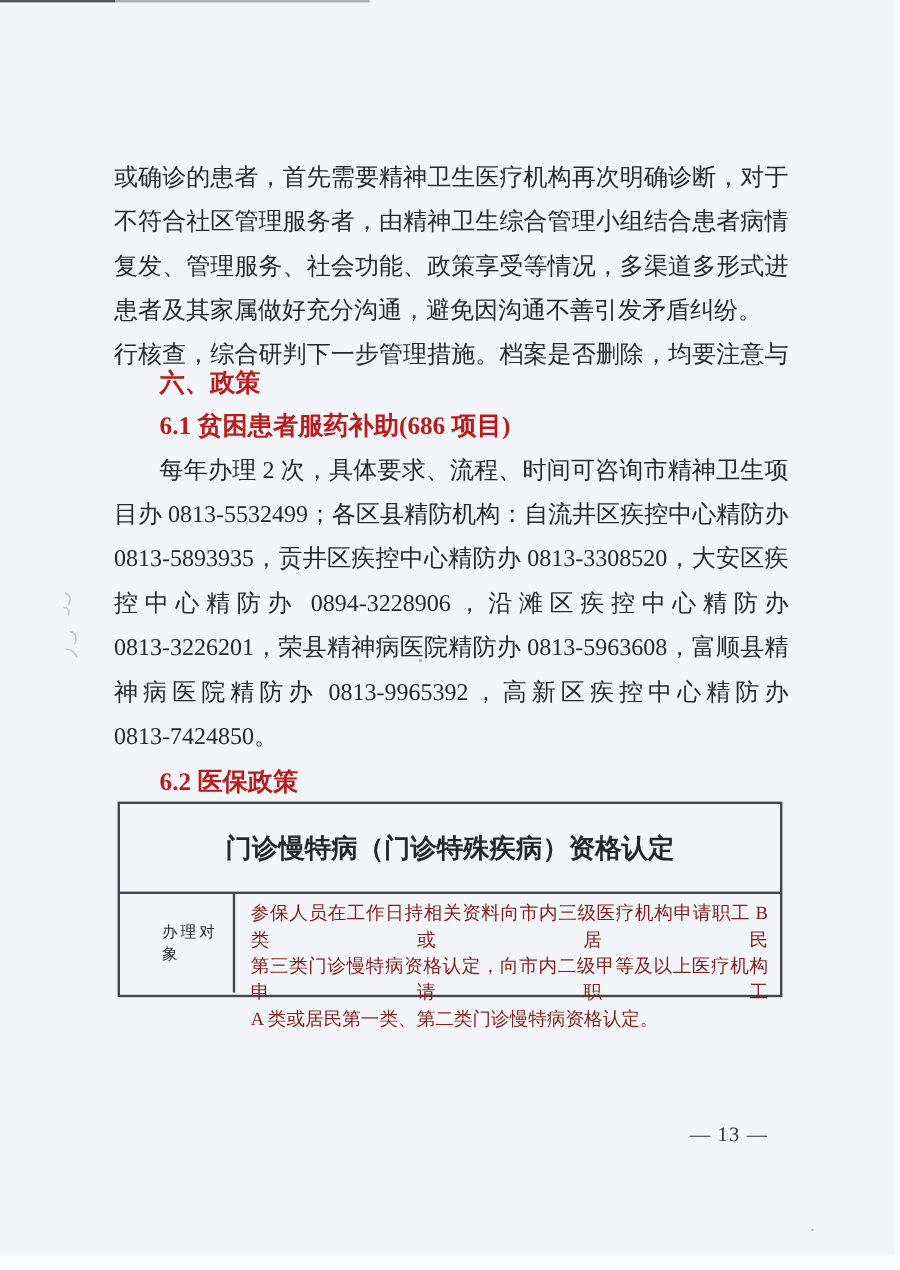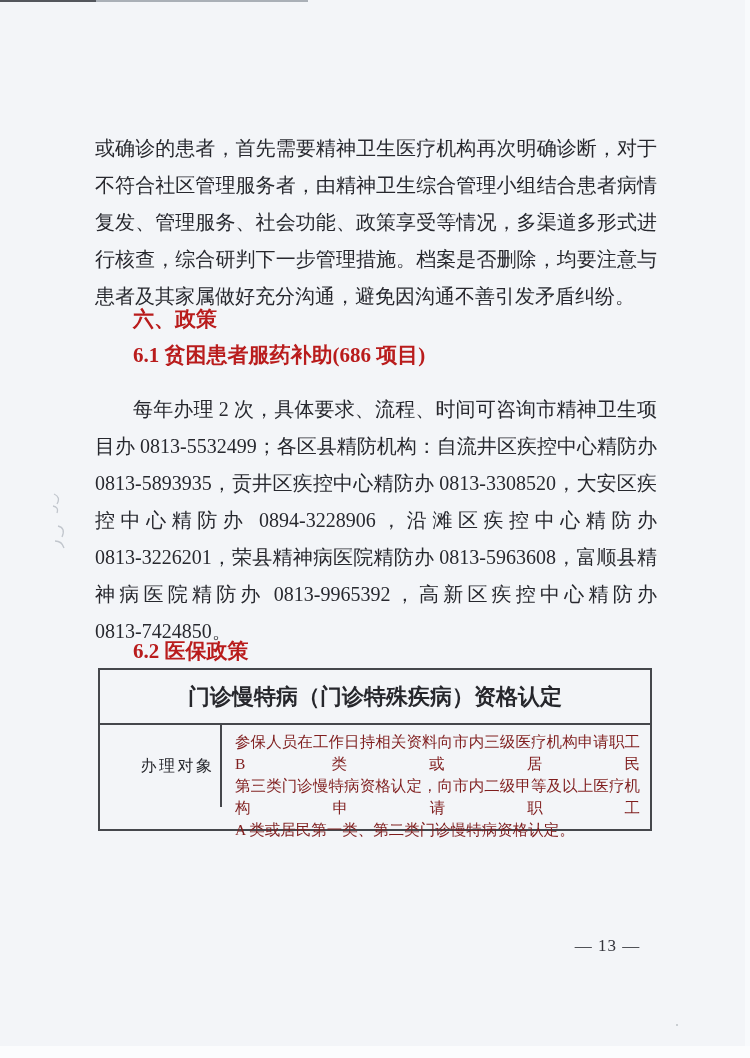--- a/index.html
+++ b/index.html
@@ -22,47 +22,47 @@
   
   .para{position:absolute;left:95px;width:562px;}
   .pline{
     height:37px;line-height:37px;font-size:20px;
     text-align:justify;text-align-last:justify;text-justify:inter-character;
     white-space:nowrap0;
   }
   .pline.last{text-align-last:left;}
   .pline.indent{padding-left:38px;}
   #para1{top:113px;margin-top:17px;}
-  #para2{top:391px;}
+  #para2{top:374px;}
 
   .heading{
     position:absolute;left:95px;width:562px;height:37px;line-height:37px;
     font-size:21px;font-weight:bold;padding-left:38px;box-sizing:border-box;
     color:#b91c1c;
   }
   #sec6{top:301px;}
   #sec61{top:337px;}
   #sec62{top:633px;}
 
   
   .tbl{
     position:absolute;left:98px;top:668px;width:554px;height:163px;
     border:2px solid #45474c;box-sizing:border-box;background:transparent;
   }
   .tbl-header{
-    height:55px;border-bottom:2px solid #45474c;box-sizing:border-box;
+    height:75px;border-bottom:2px solid #45474c;box-sizing:border-box;
     display:flex;align-items:center;justify-content:center;
     font-weight:bold;font-size:22px;color:#26272c;
     font-family:"Liberation Sans","DejaVu Sans",sans-serif;
   }
   .tbl-row{display:flex;height:82px;}
   .cell-label{
-    width:122px;border-right:2px solid #45474c;box-sizing:border-box;
+    width:96px;border-right:2px solid #45474c;box-sizing:border-box;
     display:flex;align-items:center;justify-content:center;
-    font-size:16px;letter-spacing:2.5px;color:#26272c;padding-left:35px;
+    font-size:13px;letter-spacing:2.5px;color:#26272c;padding-left:35px;
   }
   .cell-content{flex:1;padding:6px 10px 0 13px;box-sizing:border-box;}
   .cline{
     font-size:15.5px;line-height:22px;color:#7f1d1d;
     text-align:justify;text-align-last:justify;text-justify:inter-character;
   }
   .cline.last{text-align-last:left;}
 
   .page-number{
     position:absolute;left:540px;top:934px;width:135px;height:24px;line-height:24px;
@@ -74,22 +74,22 @@
 
 <div class="page">
 
   <div class="art-top-dark"></div>
   <div class="art-top-light"></div>
 
   <div class="para" id="para1">
     <div class="pline">或确诊的患者，首先需要精神卫生医疗机构再次明确诊断，对于</div>
     <div class="pline">不符合社区管理服务者，由精神卫生综合管理小组结合患者病情</div>
     <div class="pline">复发、管理服务、社会功能、政策享受等情况，多渠道多形式进</div>
+    <div class="pline last">患者及其家属做好充分沟通，避免因沟通不善引发矛盾纠纷。</div>
     <div class="pline">行核查，综合研判下一步管理措施。档案是否删除，均要注意与</div>
-    <div class="pline last">患者及其家属做好充分沟通，避免因沟通不善引发矛盾纠纷。</div>
   </div>
 
   <div class="heading" id="sec6">六、政策</div>
   <div class="heading" id="sec61">6.1 贫困患者服药补助(686 项目)</div>
 
   <div class="para" id="para2">
     <div class="pline indent">每年办理 2 次，具体要求、流程、时间可咨询市精神卫生项</div>
     <div class="pline">目办 0813-5532499；各区县精防机构：自流井区疾控中心精防办</div>
     <div class="pline">0813-5893935，贡井区疾控中心精防办 0813-3308520，大安区疾</div>
     <div class="pline">控中心精防办 0894-3228906，沿滩区疾控中心精防办</div>

